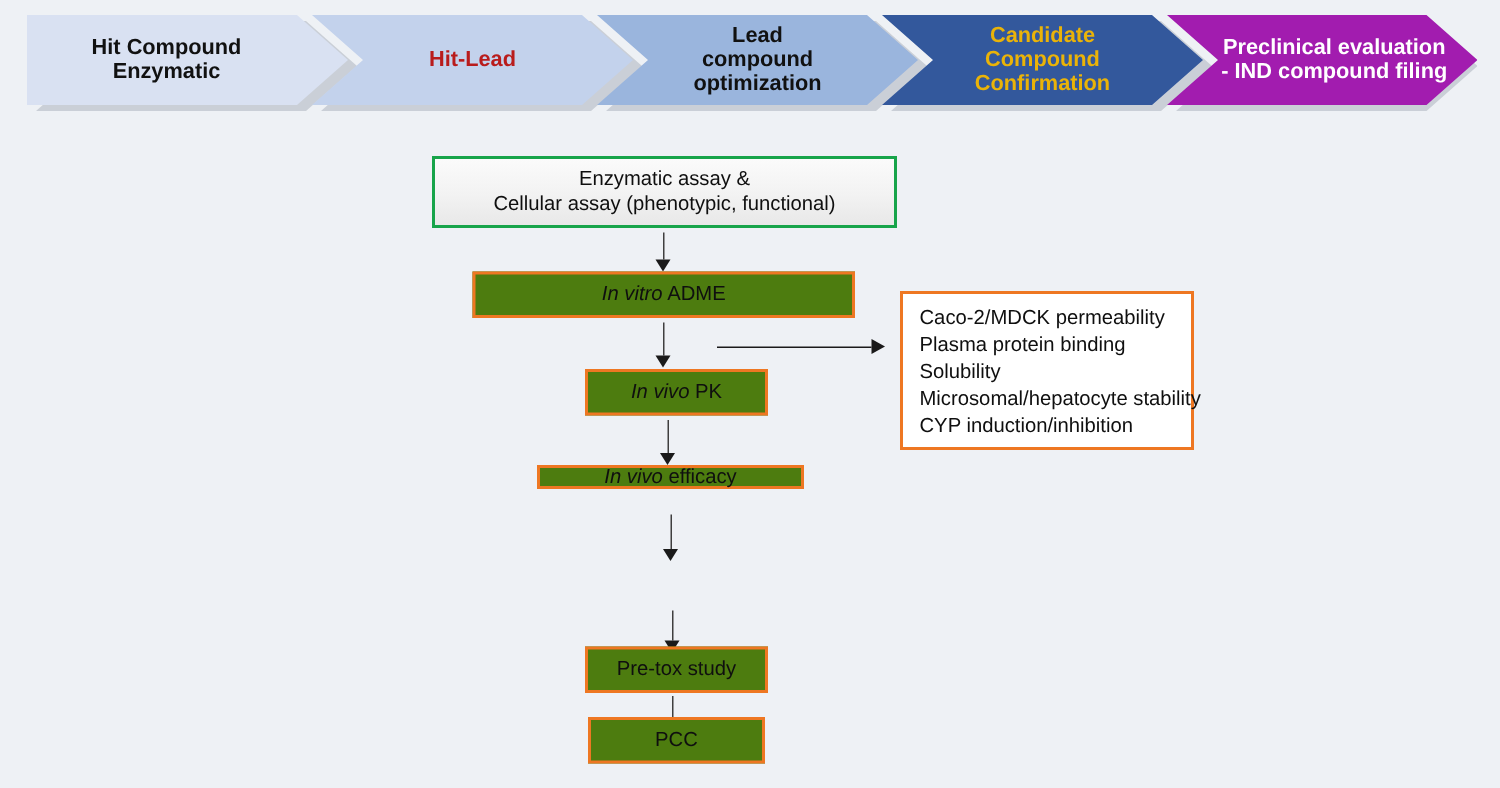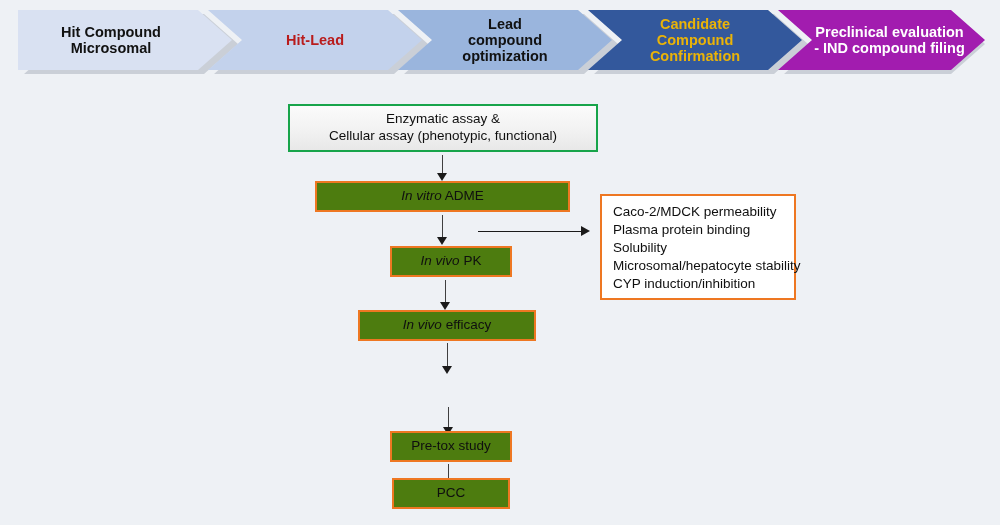--- a/index.html
+++ b/index.html
@@ -124,21 +124,21 @@
   <div class="chev-shadow" style="left:6px; width:214px; clip-path: polygon(0 0, 180px 0, 214px 30px, 180px 60px, 0 60px, 34px 30px);"></div>
   <div class="chev-shadow" style="left:196px; width:214px; clip-path: polygon(0 0, 180px 0, 214px 30px, 180px 60px, 0 60px, 34px 30px);"></div>
   <div class="chev-shadow" style="left:386px; width:214px; clip-path: polygon(0 0, 180px 0, 214px 30px, 180px 60px, 0 60px, 34px 30px);"></div>
   <div class="chev-shadow" style="left:576px; width:214px; clip-path: polygon(0 0, 180px 0, 214px 30px, 180px 60px, 0 60px, 34px 30px);"></div>
   <div class="chev-shadow" style="left:766px; width:201px; clip-path: polygon(0 0, 167px 0, 201px 30px, 167px 60px, 0 60px, 34px 30px);"></div>
 
   <div class="chev" style="left:0px; width:214px; z-index:5; background:#d9e1f2; color:#111111;
               clip-path: polygon(0 0, 180px 0, 214px 30px, 180px 60px, 0 60px);">
     <span class="lbl" style="padding-right:34px;">
       <span>Hit Compound</span><br>
-      <span>Microsomal</span>
+      <span>Enzymatic</span>
     </span>
   </div>
 
   <div class="chev" style="left:190px; width:214px; z-index:4; background:#c3d2ec; color:#b91c1c;
               clip-path: polygon(0 0, 180px 0, 214px 30px, 180px 60px, 0 60px, 34px 30px);">
     <span class="lbl">
       <span>Hit-Lead</span>
     </span>
   </div>
 
@@ -211,21 +211,21 @@
     <span>
       <span class="it">In vivo</span><span> PK</span>
     </span>
   </div>
 
   <div class="varrow" style="left:440px; top:280px; height:30px;">
     <div class="stem" style="height:22px;"></div>
     <div class="head" style="top:22px;"></div>
   </div>
 
-  <div class="node orange" style="left:358px; top:310px; width:178px; height:31px;">
+  <div class="node orange" style="left:358px; top:310px; width:178px; height:16px;">
     <span>
       <span class="it">In vivo</span><span> efficacy</span>
     </span>
   </div>
 
   <div class="varrow" style="left:442px; top:343px; height:31px;">
     <div class="stem" style="height:23px;"></div>
     <div class="head" style="top:23px;"></div>
   </div>
 

